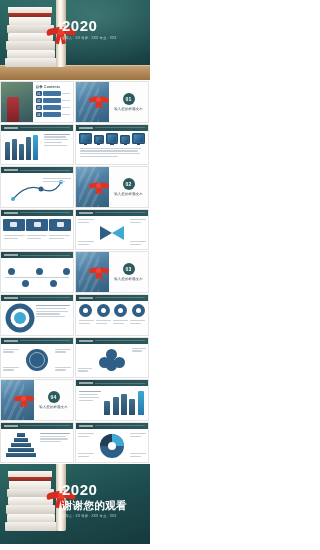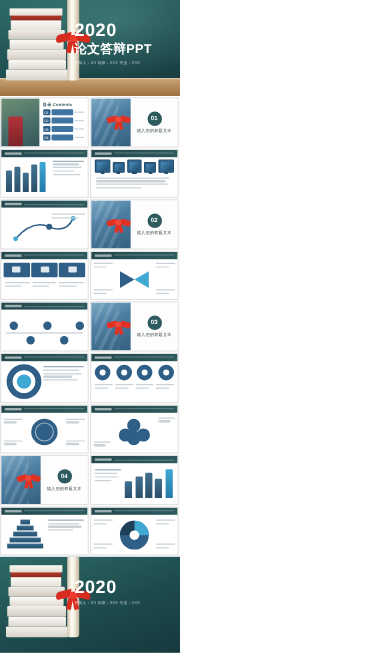--- a/index.html
+++ b/index.html
@@ -195,21 +195,20 @@
     <div class="ribbon">
       <i class="lp"></i>
         <i class="rp"></i>
         <i class="t1"></i>
         <i class="t2"></i>
         <i class="kn"></i>
     </div>
 
     <div class="cover-text">
       <div class="cover-year">2020</div>
-      <div class="cover-title">论文答辩PPT</div>
       <div class="cover-sub">答辩人：XX  导师：XXX  专业：XXX</div>
     </div>
   </div>
 
   <div class="grid">
 
     <div class="slide">
       <div class="cont-left"></div>
       <div class="cont-right">
         <div class="cont-h">目录 Contents</div>
@@ -651,17 +650,18 @@
     <div class="ribbon">
       <i class="lp"></i>
         <i class="rp"></i>
         <i class="t1"></i>
         <i class="t2"></i>
         <i class="kn"></i>
     </div>
 
     <div class="cover-text">
       <div class="cover-year">2020</div>
+      <div class="cover-title">谢谢您的观看</div>
       <div class="cover-sub">答辩人：XX  导师：XXX  专业：XXX</div>
     </div>
   </div>
 
 </div>
 
 </body></html>

